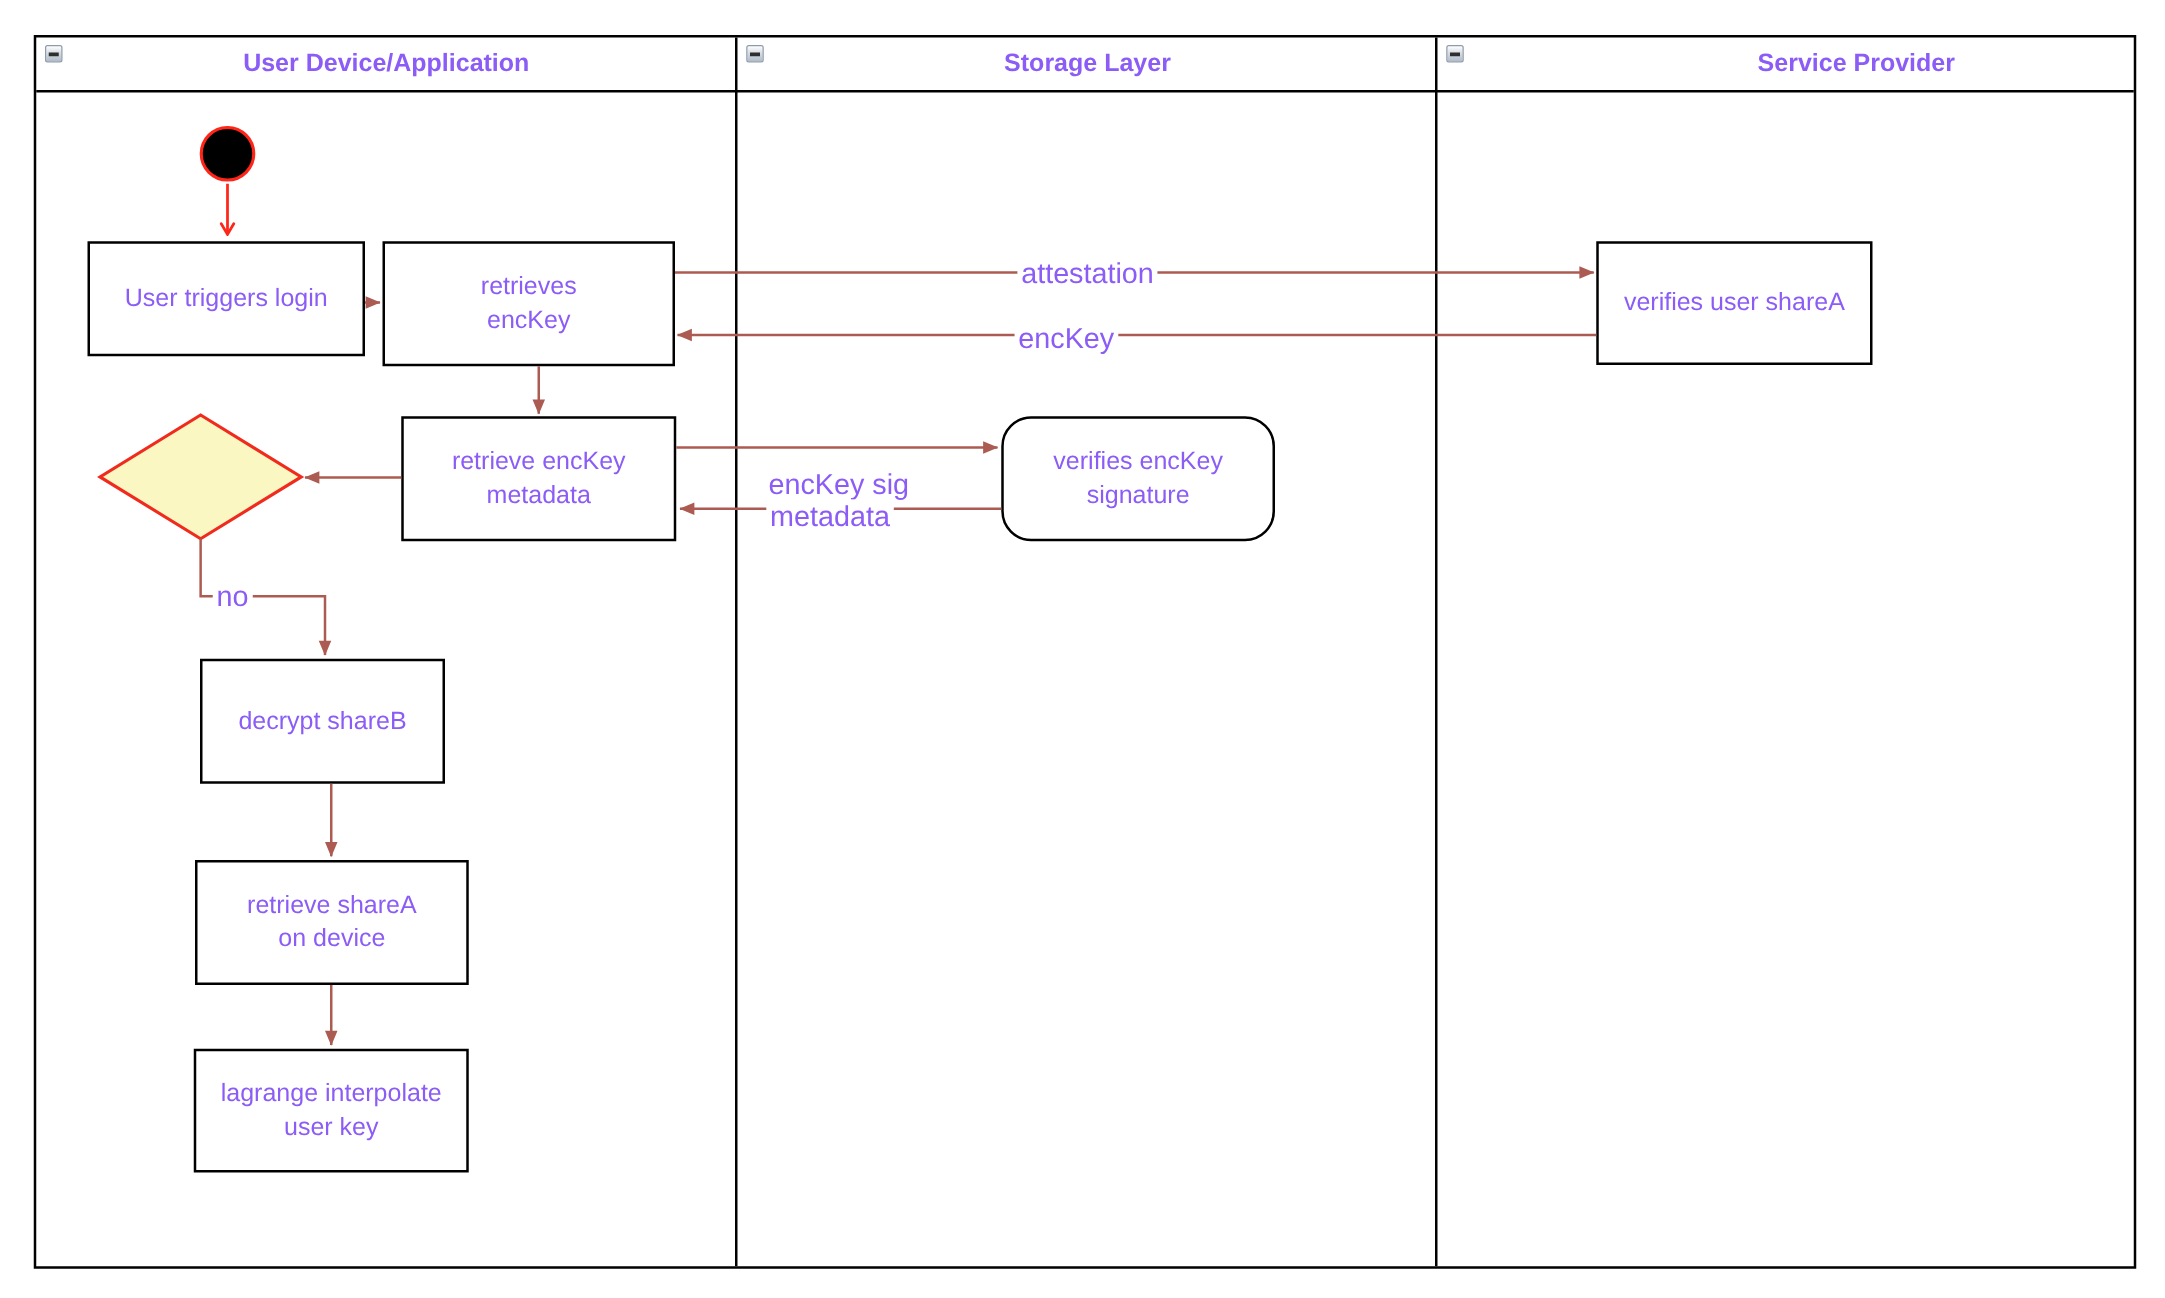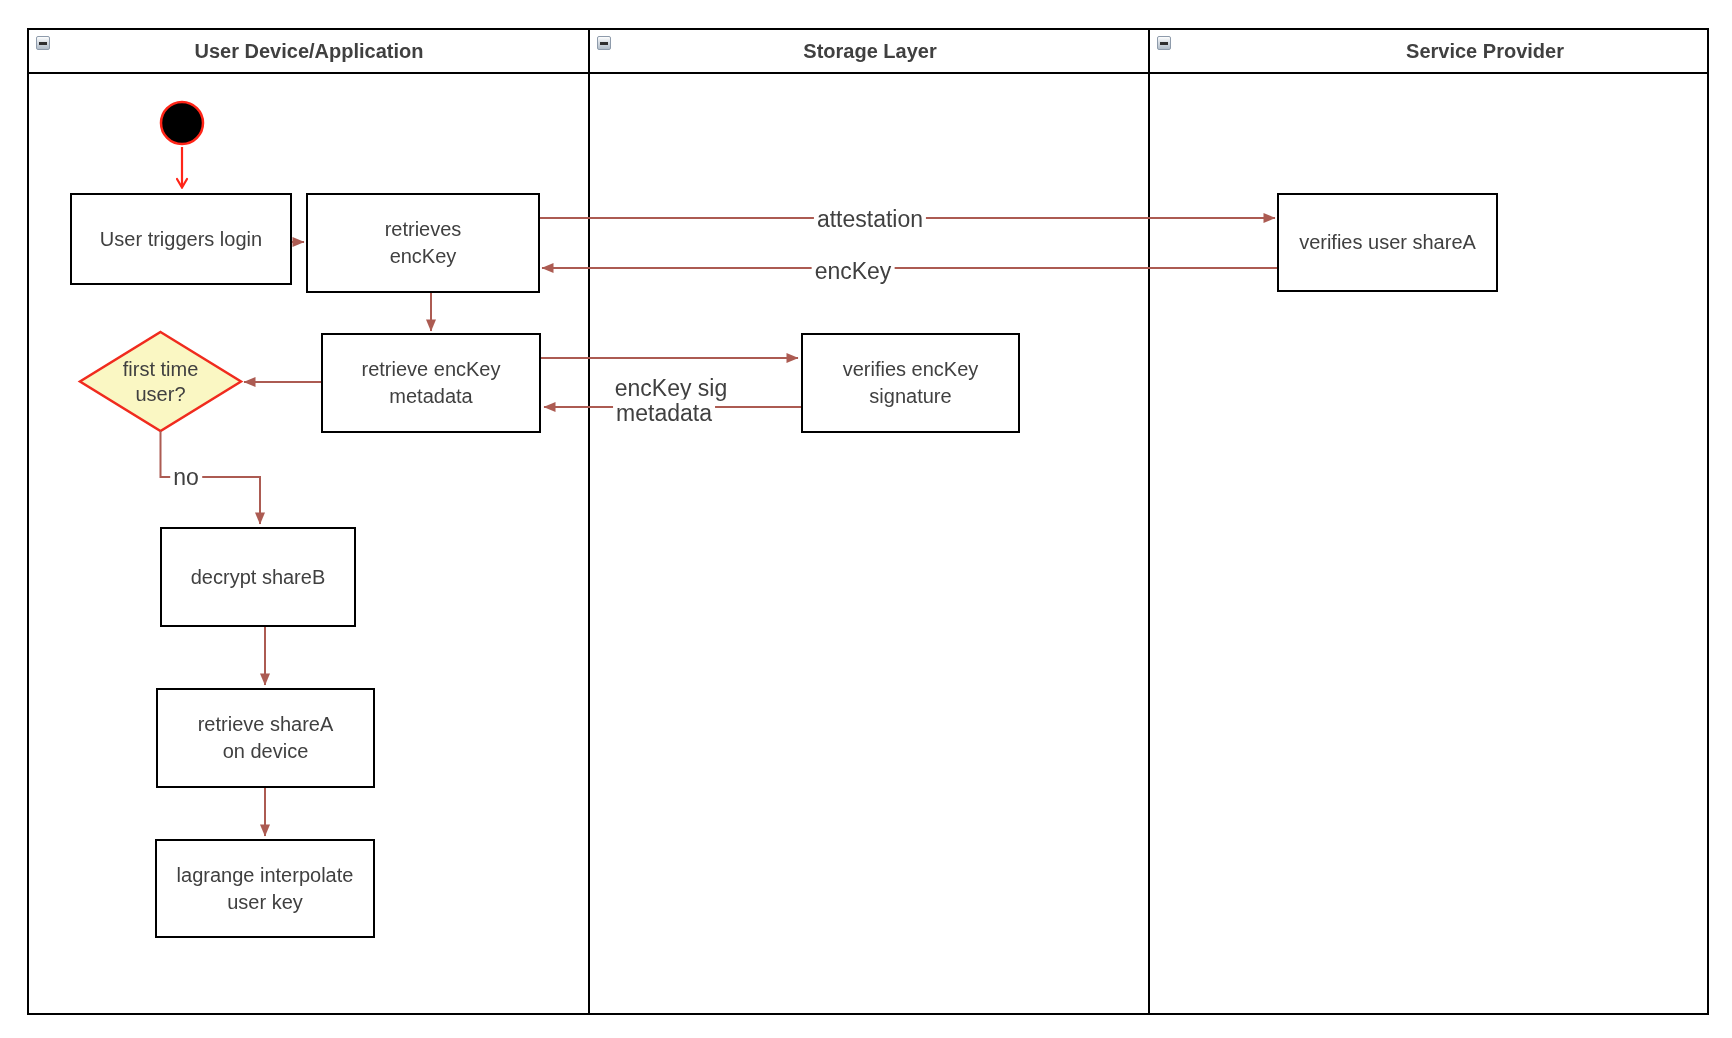--- a/index.html
+++ b/index.html
@@ -1,18 +1,18 @@
 <!DOCTYPE html>
 <html><head>
 <meta charset="utf-8">
 <style>
   html,body{margin:0;padding:0;background:#ffffff;}
   .canvas{
     position:relative;width:1732px;height:1038px;background:#ffffff;
-    font-family:"Liberation Sans","DejaVu Sans",sans-serif;color:#404040;
+    font-family:"Liberation Sans","DejaVu Sans",sans-serif;color:#8b5cf6;
     overflow:hidden;
   }
   .pool{
     position:absolute;left:27px;top:28px;width:1682px;height:987px;
     border:2px solid #000;box-sizing:border-box;background:#fff;z-index:1;
   }
   .lane-title{
     position:absolute;top:30px;height:43px;display:flex;align-items:center;
     justify-content:center;font-weight:bold;font-size:20px;z-index:2;white-space:nowrap;
   }
@@ -28,21 +28,21 @@
   .collapse .bar{width:8px;height:3px;background:#2e2e2e;}
   .node{
     position:absolute;background:#ffffff;border:2px solid #000;box-sizing:border-box;
     display:flex;align-items:center;justify-content:center;text-align:center;
     font-size:20px;line-height:27px;white-space:pre-line;z-index:4;
   }
   #n-login   {left:70px;  top:193px; width:222px; height:92px;}
   #n-renckey {left:306px; top:193px; width:234px; height:100px;}
   #n-vlogin  {left:1277px;top:193px; width:221px; height:99px;}
   #n-rmeta   {left:321px; top:333px; width:220px; height:100px;}
-  #n-vsig    {left:801px; top:333px; width:219px; height:100px;}
+  #n-vsig    {left:801px; top:333px; width:219px; height:100px;border-radius:24px;}
   #n-decrypt {left:160px; top:527px; width:196px; height:100px;}
   #n-sharea  {left:156px; top:688px; width:219px; height:100px;}
   #n-lagrange{left:155px; top:839px; width:220px; height:99px;}
   .decision-label{
     position:absolute;left:80px;top:332px;width:161px;height:99px;
     display:flex;align-items:center;justify-content:center;text-align:center;
     font-size:20px;line-height:25px;white-space:pre-line;z-index:6;
   }
   svg.layer{position:absolute;left:0;top:0;width:1732px;height:1038px;z-index:5;pointer-events:none;}
   .edge-label{
@@ -130,22 +130,20 @@
     <path d="M1277 268 H542" stroke="#AC5B52" stroke-width="2" fill="none" marker-end="url(#ah)"></path>
     <path d="M431 293 V331" stroke="#AC5B52" stroke-width="2" fill="none" marker-end="url(#ah)"></path>
     <path d="M541 358 H798" stroke="#AC5B52" stroke-width="2" fill="none" marker-end="url(#ah)"></path>
     <path d="M801 407 H544" stroke="#AC5B52" stroke-width="2" fill="none" marker-end="url(#ah)"></path>
     <path d="M321 382 H244" stroke="#AC5B52" stroke-width="2" fill="none" marker-end="url(#ah)"></path>
     <path d="M160.5 431 V477 H260 V524" stroke="#AC5B52" stroke-width="2" fill="none" marker-end="url(#ah)"></path>
     <path d="M265 627 V685" stroke="#AC5B52" stroke-width="2" fill="none" marker-end="url(#ah)"></path>
     <path d="M265 788 V836" stroke="#AC5B52" stroke-width="2" fill="none" marker-end="url(#ah)"></path>
   </svg>
 
-  <div class="decision-label">first time
-user?</div>
 
   <div class="edge-label" id="el-attestation">attestation</div>
   <div class="edge-label" id="el-enckey">encKey</div>
   <div class="edge-label" id="el-enckeysig">encKey sig</div>
   <div class="edge-label" id="el-metadata">metadata</div>
   <div class="edge-label" id="el-no">no</div>
 
 </div>
 
 </body></html>

